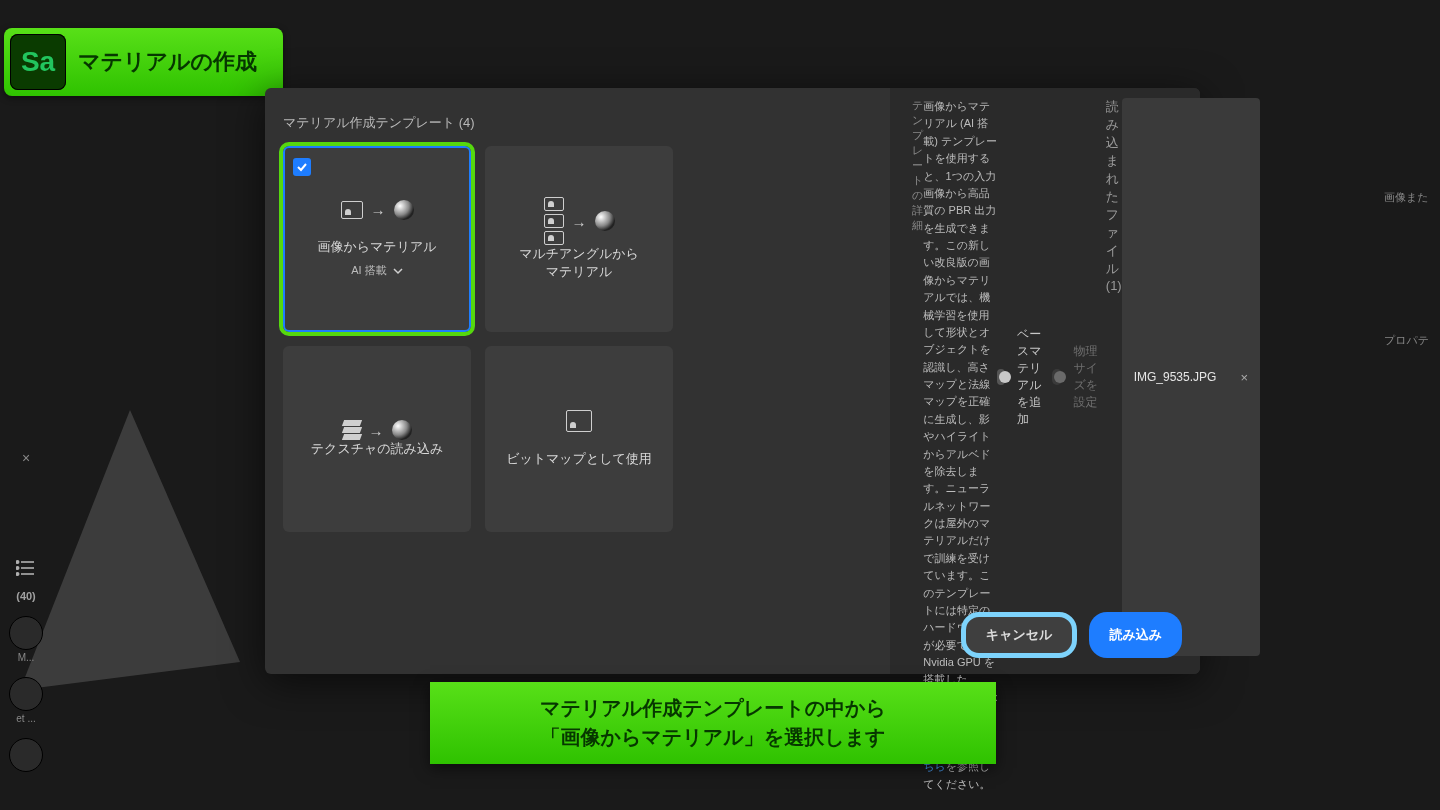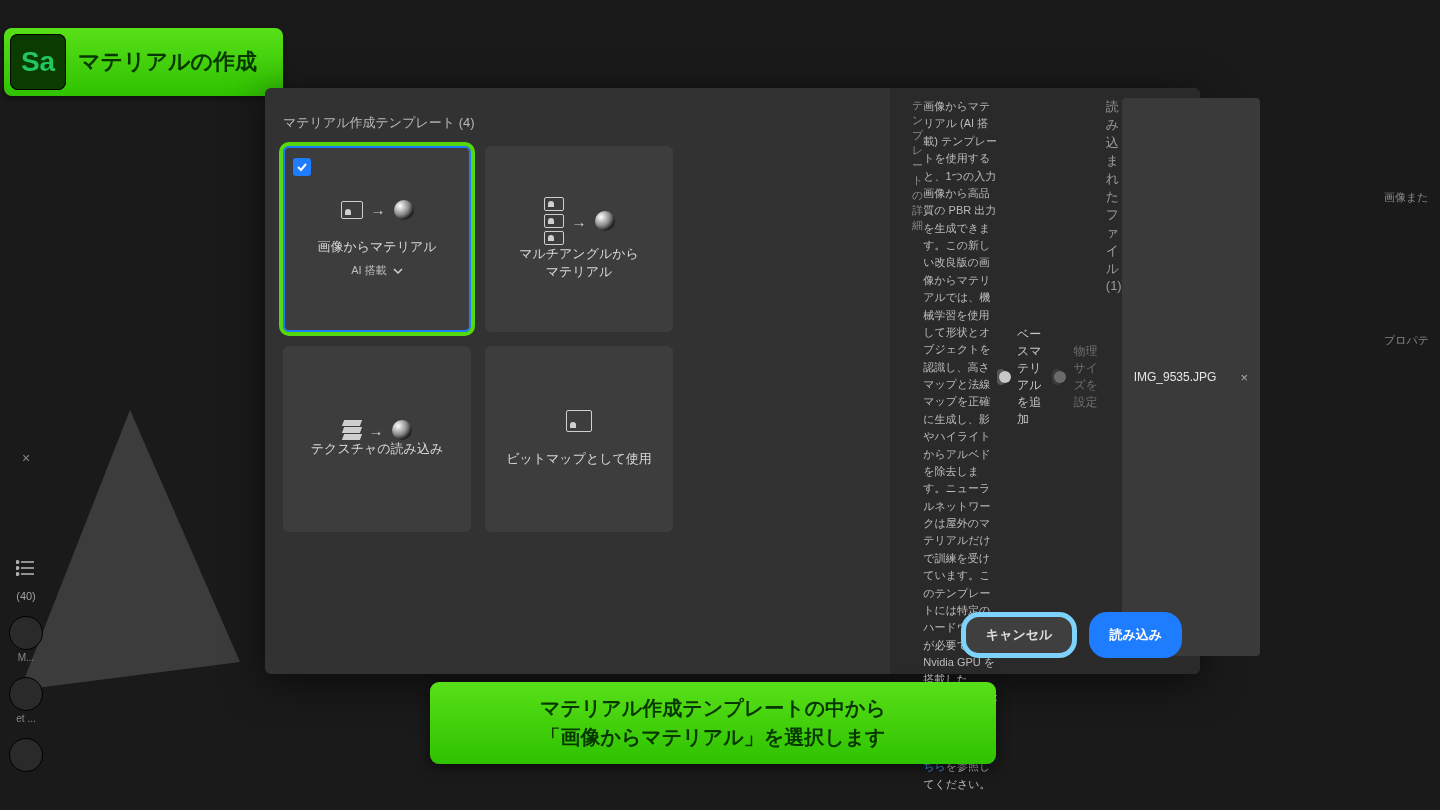--- a/index.html
+++ b/index.html
@@ -18,21 +18,21 @@
   clip-path: polygon(50% 0, 100% 90%, 0 100%);
   opacity: 0.55;
 }
 .left-rail {
   position: absolute; left: 0; top: 0; width: 52px; height: 810px;
   display: flex; flex-direction: column; align-items: center;
   color: #a0a0a0; font-size: 10px;
 }
 .left-rail .x { margin-top: 450px; font-size: 14px; color: #888; }
 .left-rail .list-ic { margin-top: 94px; }
-.left-rail .count { margin-top: 14px; font-size: 11px; }
+.left-rail .count { margin-top: 14px; font-size: 11px; font-weight: bold; }
 .left-rail .knob { width: 34px; height: 34px; border-radius: 50%; background: #2a2a2a; margin-top: 14px; border: 1px solid #000; }
 .left-rail .lbl { font-size: 10px; margin-top: 2px; color: #888; }
 .right-rail {
   position: absolute; right: 0; top: 40px; width: 56px;
   color: #888; font-size: 11px; writing-mode: horizontal-tb;
   text-align: left;
 }
 .right-rail .line1 { margin-top: 150px; }
 .right-rail .line2 { margin-top: 128px; }
 .badge-top {
@@ -133,21 +133,21 @@
 .btn {
   padding: 9px 20px; border-radius: 18px; font-size: 13px; font-weight: 600;
   border: none; cursor: pointer;
 }
 .btn.cancel { background: #3f3f3f; color: #dcdcdc; border: 5px solid #7dd3fc; }
 .btn.primary { background: #1e7dff; color: #fff; }
 .banner-bottom {
   position: absolute; left: 430px; top: 682px;
   width: 566px; padding: 12px 30px;
   background: linear-gradient(#58e018, #2fc200);
-  border-radius: 9px;
+  border-radius: 0;
   color: #063700; font-weight: 700; font-size: 20px;
   text-align: center; line-height: 1.45;
   box-shadow: 0 4px 14px rgba(0,0,0,.55);
 }
 .chev { width: 10px; height: 10px; }
 </style>
 </head>
 <body>
 
 <div class="bg-geom"></div>

